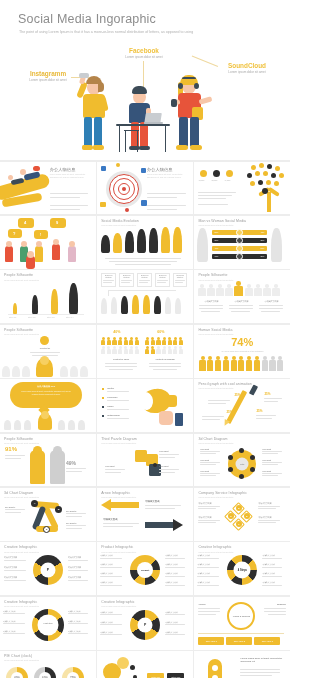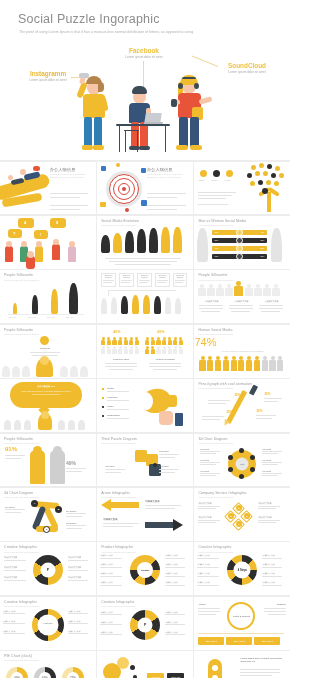--- a/index.html
+++ b/index.html
@@ -134,21 +134,21 @@
     font-size:2.4px; display:flex; align-items:center; justify-content:center;
     font-weight:700;
   }
 </style>
 </head>
 <body>
 
 <div class="page">
 
   <div class="hero">
-    <div class="hero-title">Social Puzzle Ingoraphic</div>
+    <div class="hero-title">Social Media Ingoraphic</div>
     <div class="hero-sub">The point of using Lorem Ipsum is that it has a more-or-less normal distribution of letters, as opposed to using</div>
 
     <div class="leader l1"></div>
     <div class="leader l2"></div>
     <div class="leader l3"></div>
 
     <div class="lbl ig">
       <div class="lbl-t">Instagramm</div>
       <div class="lbl-d">Lorem ipsum dolor sit amet</div>
     </div>
@@ -618,21 +618,21 @@
         <div class="txtline" style="left:52px;top:38px;width:32px;"></div>
         <div class="txtline" style="left:52px;top:41px;width:32px;"></div>
         <div class="txtline" style="left:56px;top:44px;width:24px;"></div>
       </div>
     </div>
 
     <div class="card">
       <div class="c-title">Human Social Media</div>
       <div class="c-sub">Lorem ipsum dolor sit amet consectetur</div>
       <div class="body">
-        <div style="position:absolute;left:0;top:11px;width:100%;text-align:left;font-size:11px;font-weight:400;color:#f0bc2e;">74%</div>
+        <div style="position:absolute;left:0;top:11px;width:100%;text-align:center;font-size:11px;font-weight:700;color:#f0bc2e;">74%</div>
         <div style="position:absolute;left:22px;top:25px;width:52px;font-size:1.9px;color:#c2c2c2;text-align:center;">of Lorem ipsum dolor highlighted in this pictogram</div>
         <div style="position:absolute;left:5px;top:31px;display:flex;gap:1.4px;">
           <div class="pg" style="position:relative;width:6.4px;height:15px;">
               <i style="left:1.2px;top:0;width:4px;height:4px;background:#f0bc2e;"></i>
               <b style="left:0;top:4.6px;width:6.2px;height:10.4px;background:#f0bc2e;"></b>
             </div>
           <div class="pg" style="position:relative;width:6.4px;height:15px;">
               <i style="left:1.2px;top:0;width:4px;height:4px;background:#f0bc2e;"></i>
               <b style="left:0;top:4.6px;width:6.2px;height:10.4px;background:#f0bc2e;"></b>
             </div>

